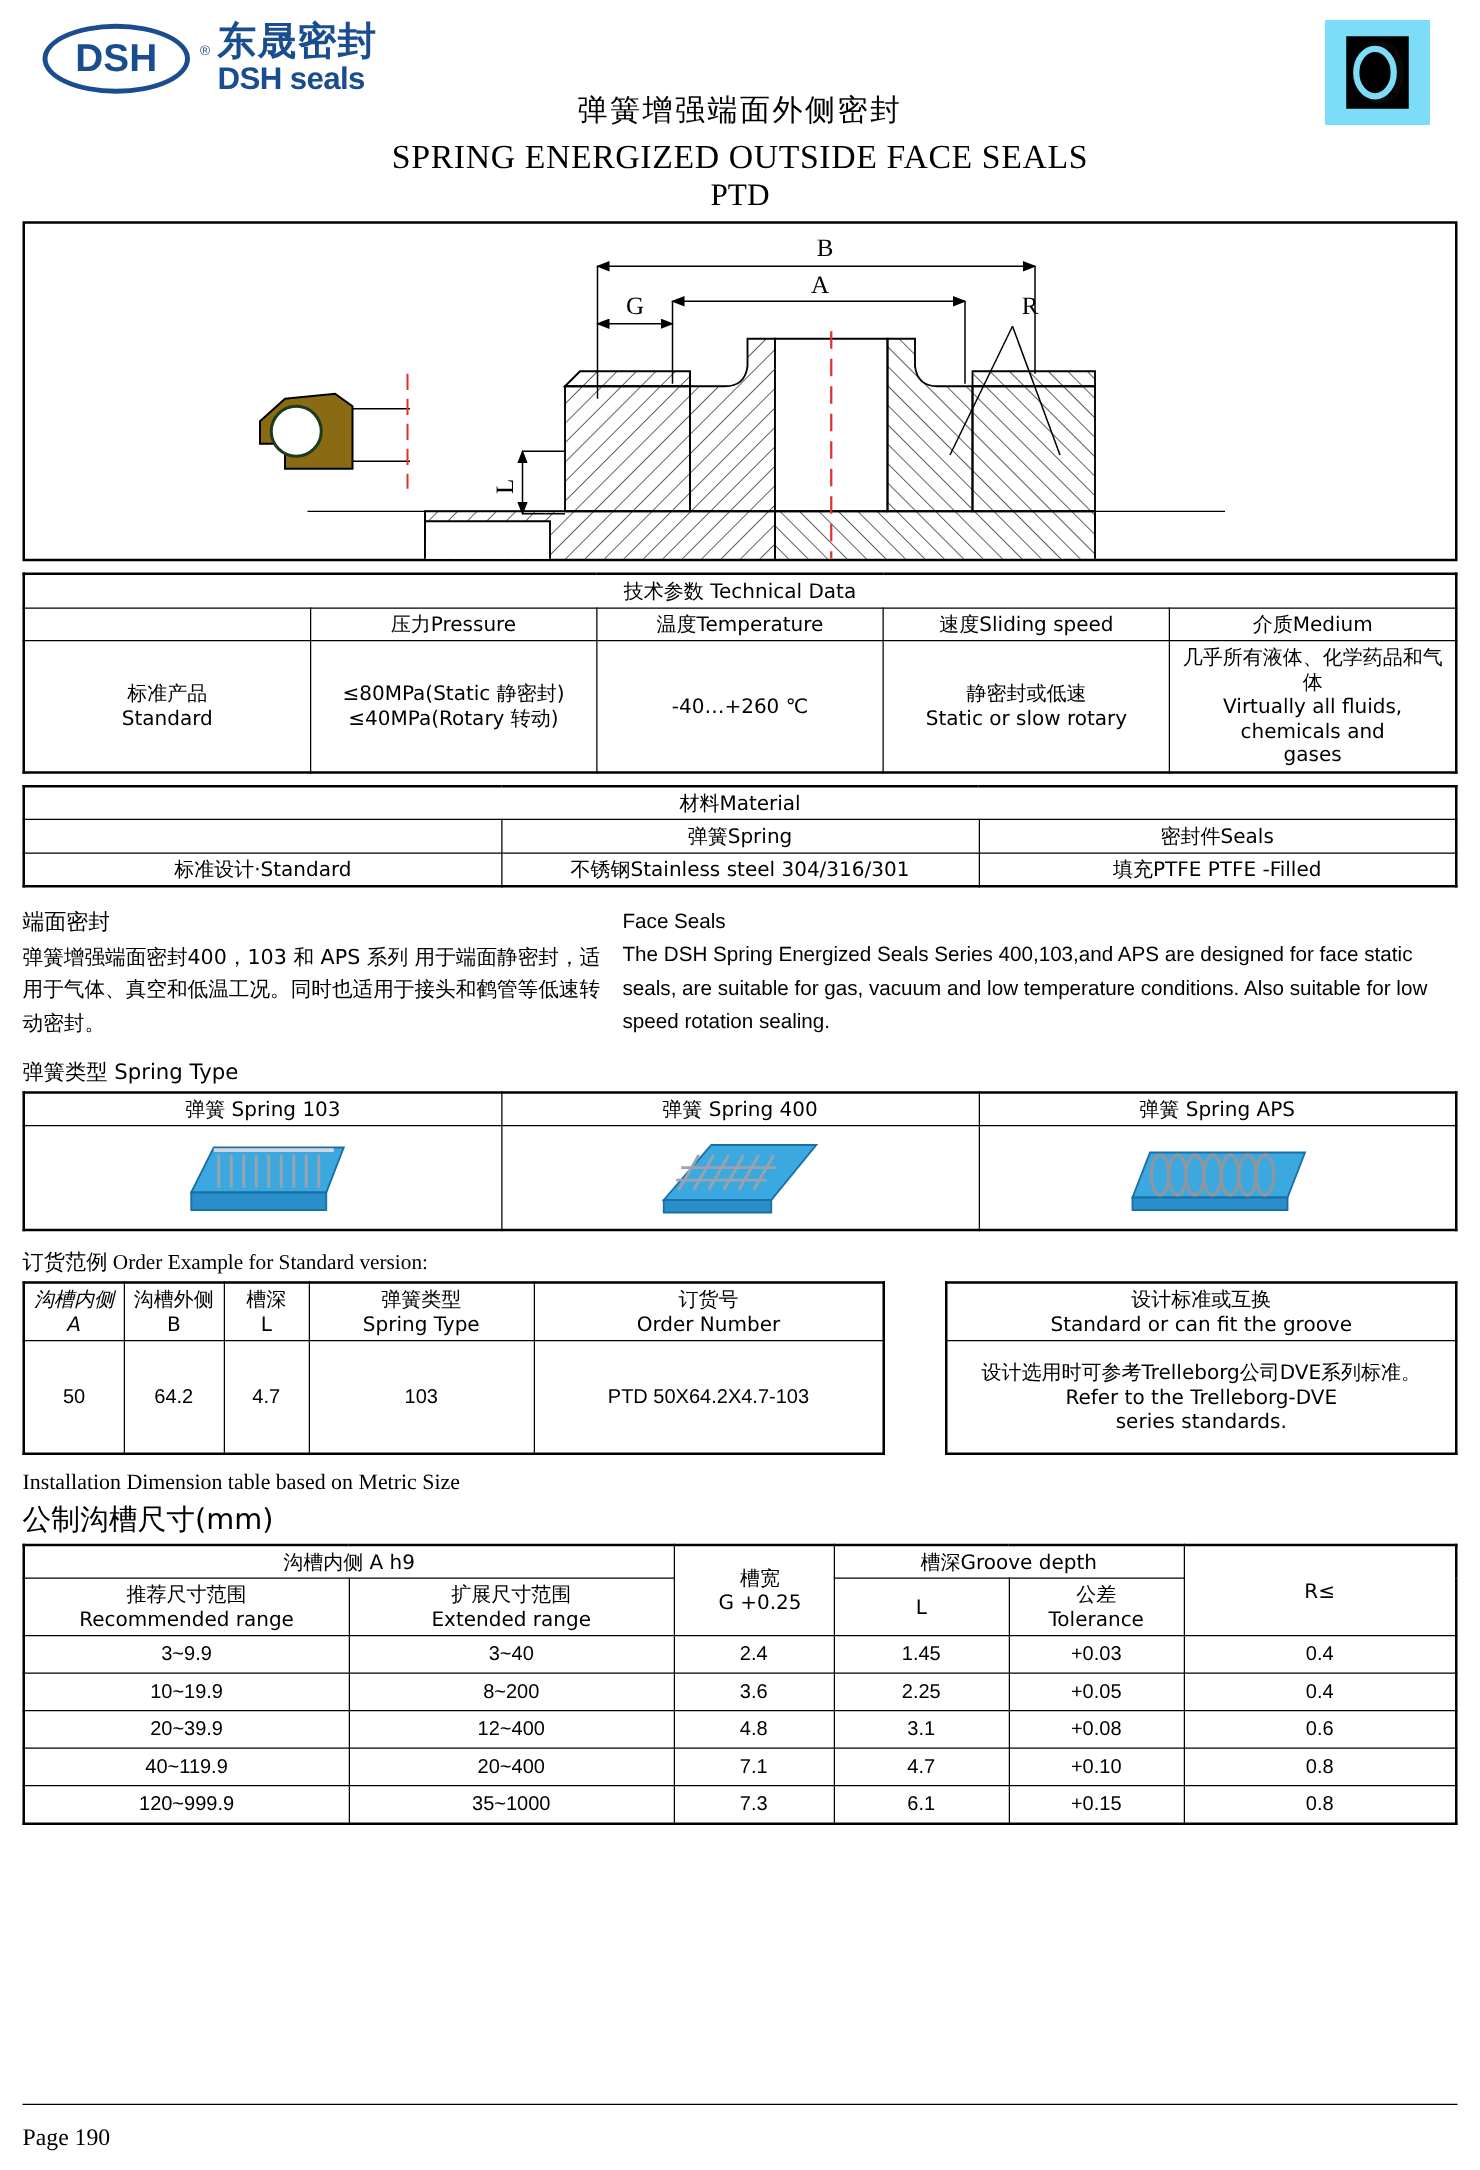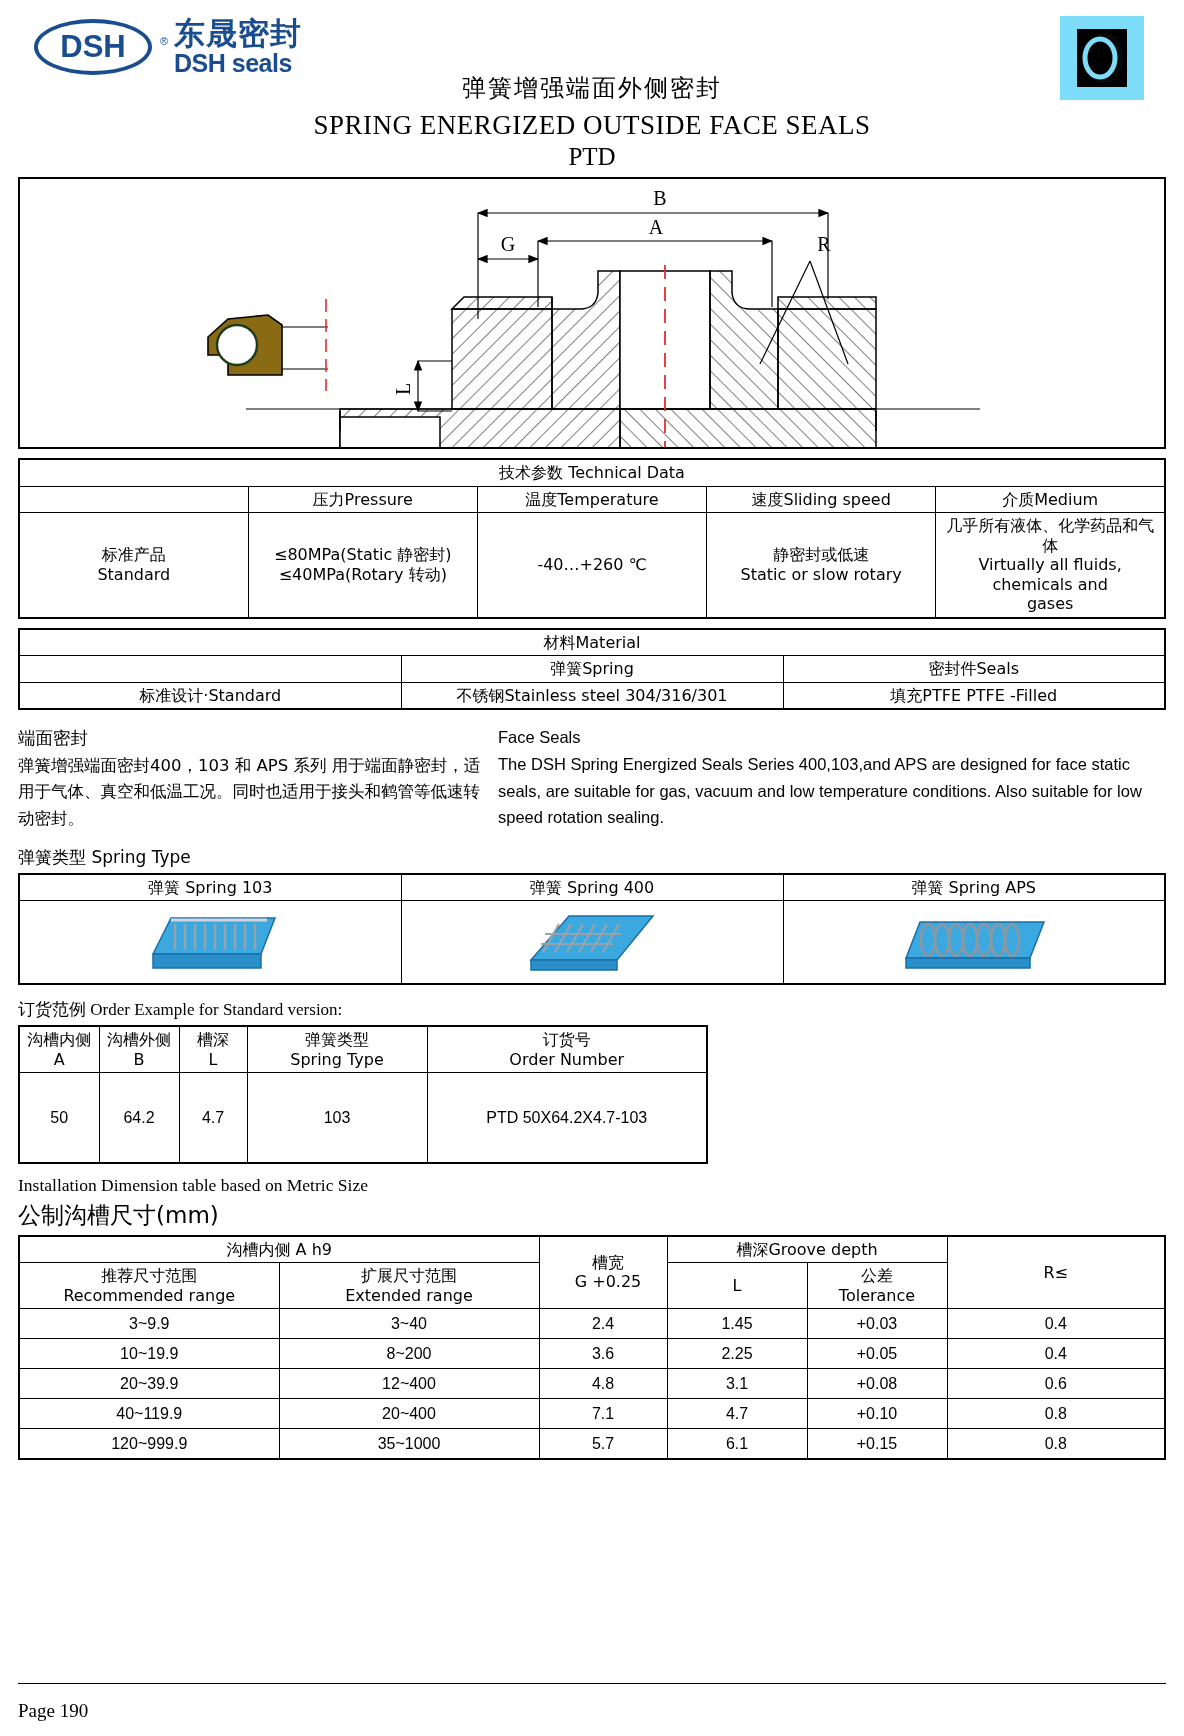--- a/index.html
+++ b/index.html
@@ -306,21 +306,21 @@
   </tbody>
     </table>
 
   <div class="sec-label sec-label-serif">订货范例 Order Example for Standard version:</div>
 
   <div class="order-wrap">
     <div class="order-left">
       <table class="t outer">
         <tbody>
             <tr>
-          <td style="width:80px;" class="cn">
+          <td style="width:80px;font-style:italic;" class="cn">
             <div>沟槽内侧</div>
             <div>A</div>
           </td>
           <td style="width:80px;" class="cn">
             <div>沟槽外侧</div>
             <div>B</div>
           </td>
           <td style="width:68px;" class="cn">
             <div>槽深</div>
             <div>L</div>
@@ -338,20 +338,39 @@
           <td>50</td>
           <td>64.2</td>
           <td>4.7</td>
           <td>103</td>
           <td>PTD 50X64.2X4.7-103</td>
         </tr>
       </tbody>
         </table>
     </div>
 
+    <div class="order-right">
+      <table class="t outer">
+        <tbody>
+            <tr>
+          <td class="cn">
+            <div>设计标准或互换</div>
+            <div>Standard or can fit the groove</div>
+          </td>
+        </tr>
+        <tr style="height:90px;">
+          <td class="cn">
+            <div>设计选用时可参考Trelleborg公司DVE系列标准。</div>
+            <div>Refer to the Trelleborg-DVE</div>
+            <div>series standards.</div>
+          </td>
+        </tr>
+      </tbody>
+        </table>
+    </div>
   </div>
 
   <div style="font-family:'Liberation Serif',serif; font-size:17.5px; margin-top:11px;">Installation Dimension table based on Metric Size</div>
   <div style="font-family:'DejaVu Sans',sans-serif; font-size:23px; margin:4px 0 4px 0;">公制沟槽尺寸(mm)</div>
 
   <table class="t outer">
     <tbody>
         <tr>
       <td colspan="2" class="cn" style="width:520px;">沟槽内侧 A h9</td>
       <td rowspan="2" class="cn" style="width:128px;padding-left:12px;">
@@ -406,21 +425,21 @@
           <td style="height: 30px;">40~119.9</td>
           <td style="height: 30px;">20~400</td>
           <td style="height: 30px;">7.1</td>
           <td style="height: 30px;">4.7</td>
           <td style="height: 30px;">+0.10</td>
           <td style="height: 30px;">0.8</td>
         </tr>
         <tr>
           <td style="height: 30px;">120~999.9</td>
           <td style="height: 30px;">35~1000</td>
-          <td style="height: 30px;">5.7</td>
+          <td style="height: 30px;">7.3</td>
           <td style="height: 30px;">6.1</td>
           <td style="height: 30px;">+0.15</td>
           <td style="height: 30px;">0.8</td>
         </tr>
       </tbody>
   </table>
 
   <div class="footer-line"></div>
   <div class="footer">Page  190</div>
 </div>

